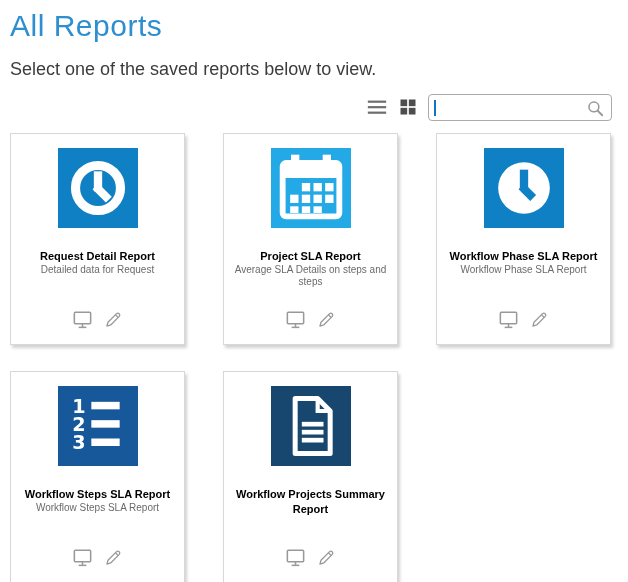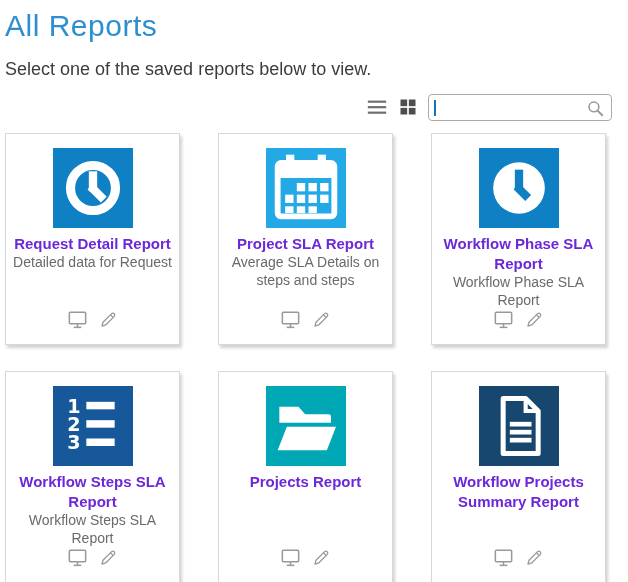--- a/index.html
+++ b/index.html
@@ -1,35 +1,35 @@
 <!DOCTYPE html>
 <html><head>
 <meta charset="utf-8">
 <style>
   * { margin:0; padding:0; box-sizing:border-box; }
   html,body { width:628px; height:582px; background:#ffffff; overflow:hidden;
               font-family:"Liberation Sans", sans-serif; }
-  .container { padding:8px 16px 0 5px; width:628px; }
+  .container { padding:8px 16px 0 10px; width:628px; }
 
   .page-title { font-size:30px; font-weight:300; color:#2d8fd0; letter-spacing:0.5px; line-height:36px; }
   .page-subtitle { margin-top:15px; font-size:18px; color:#3c3c3c; }
 
   .toolbar { margin-top:13px; display:flex; justify-content:flex-end; align-items:center; gap:9px; height:28px; }
   .view-btn { width:22px; height:22px; display:flex; align-items:center; justify-content:center; cursor:pointer; background:none; border:none; padding:0; }
   .searchbox { position:relative; width:184px; height:27px; border:1px solid #ababab; border-radius:4px; background:#fff; display:flex; align-items:center; }
   .searchbox input { border:none; outline:none; width:150px; height:23px; margin-left:7px; font-size:13px; background:transparent; }
   .caret { position:absolute; left:5px; top:5px; width:2px; height:16px; background:#1673c1; }
   .search-glyph { position:absolute; right:6px; top:4px; }
 
   .grid { margin-top:12px; display:grid; grid-template-columns:repeat(3,175px); grid-auto-rows:212px; column-gap:38px; row-gap:26px; }
 
   .card { position:relative; background:#fff; border:1px solid #d8d8d8; box-shadow:2px 3px 3px rgba(0,0,0,0.18); text-align:center; cursor:pointer; }
   .icon-box { width:80px; height:80px; margin:14px auto 0; display:flex; align-items:center; justify-content:center; }
-  .card-title { margin-top:6px; padding:0 5px; font-size:15px; font-weight:bold; color:#6d28d9; line-height:1.32; }
-  .card-desc { padding:0 5px; font-size:14px; color:#6a6a6a; line-height:1.28; }
+  .card-title { margin-top:21px; padding:0 5px; font-size:11px; font-weight:bold; color:#000000; line-height:1.32; }
+  .card-desc { padding:0 5px; font-size:10px; color:#6a6a6a; line-height:1.28; }
   .card-footer { position:absolute; bottom:13px; left:0; width:100%; display:flex; justify-content:center; align-items:center; gap:9px; }
   .card-footer .act { background:none; border:none; padding:0; cursor:pointer; height:24px; display:flex; align-items:center; }
 </style>
 </head>
 <body>
 
 <div class="container">
 
   <h1 class="page-title">All Reports</h1>
   <div class="page-subtitle">Select one of the saved reports below to view.</div>
@@ -185,45 +185,20 @@
         </button>
         <button class="act" title="Edit">
           <svg width="21" height="21" viewBox="0 0 24 24">
             <path d="M4.5 19.5 l1.2-4.4 L15.5 5.3 a2.2 2.2 0 0 1 3.1 3.1 L8.8 18.2 z" fill="none" stroke="#999" stroke-width="1.5" stroke-linejoin="round"></path>
             <path d="M14.2 6.6 l3.1 3.1" stroke="#999" stroke-width="1.3"></path>
           </svg>
         </button>
       </div>
     </div>
 
-    <div class="card">
-      <div class="icon-box" style="background: rgb(0, 167, 181);">
-        <svg width="80" height="80" viewBox="0 0 48 48">
-          <path d="M8 12.5 h11.5 l4 4.5 H37.5 a1.5 1.5 0 0 1 1.5 1.5 V22 H8 z" fill="#fff"></path>
-          <path d="M12.5 24.5 H42 L36.5 38.5 H7 z" fill="#fff"></path>
-        </svg>
-      </div>
-      <div class="card-title">Projects Report</div>
-      <div class="card-desc"></div>
-      <div class="card-footer">
-        <button class="act" title="View">
-          <svg width="23" height="23" viewBox="0 0 24 24">
-            <rect x="3.5" y="4.5" width="17" height="12" rx="1" fill="none" stroke="#999" stroke-width="1.6"></rect>
-            <path d="M12 16.5 v3.2" stroke="#999" stroke-width="1.6"></path>
-            <path d="M8 20.2 h8" stroke="#999" stroke-width="1.6"></path>
-          </svg>
-        </button>
-        <button class="act" title="Edit">
-          <svg width="21" height="21" viewBox="0 0 24 24">
-            <path d="M4.5 19.5 l1.2-4.4 L15.5 5.3 a2.2 2.2 0 0 1 3.1 3.1 L8.8 18.2 z" fill="none" stroke="#999" stroke-width="1.5" stroke-linejoin="round"></path>
-            <path d="M14.2 6.6 l3.1 3.1" stroke="#999" stroke-width="1.3"></path>
-          </svg>
-        </button>
-      </div>
-    </div>
 
     <div class="card">
       <div class="icon-box" style="background: rgb(23, 71, 110);">
         <svg width="80" height="80" viewBox="0 0 48 48">
           <path d="M14.5 7.5 H28 l7.5 7.5 V40.5 H14.5 z" fill="none" stroke="#fff" stroke-width="3" stroke-linejoin="round"></path>
           <path d="M28 7.5 V15 h7.5" fill="none" stroke="#fff" stroke-width="2.5"></path>
           <g fill="#fff">
             <rect x="18.5" y="21.5" width="13" height="2.8"></rect>
             <rect x="18.5" y="26.3" width="13" height="2.8"></rect>
             <rect x="18.5" y="31.1" width="13" height="2.8"></rect>

